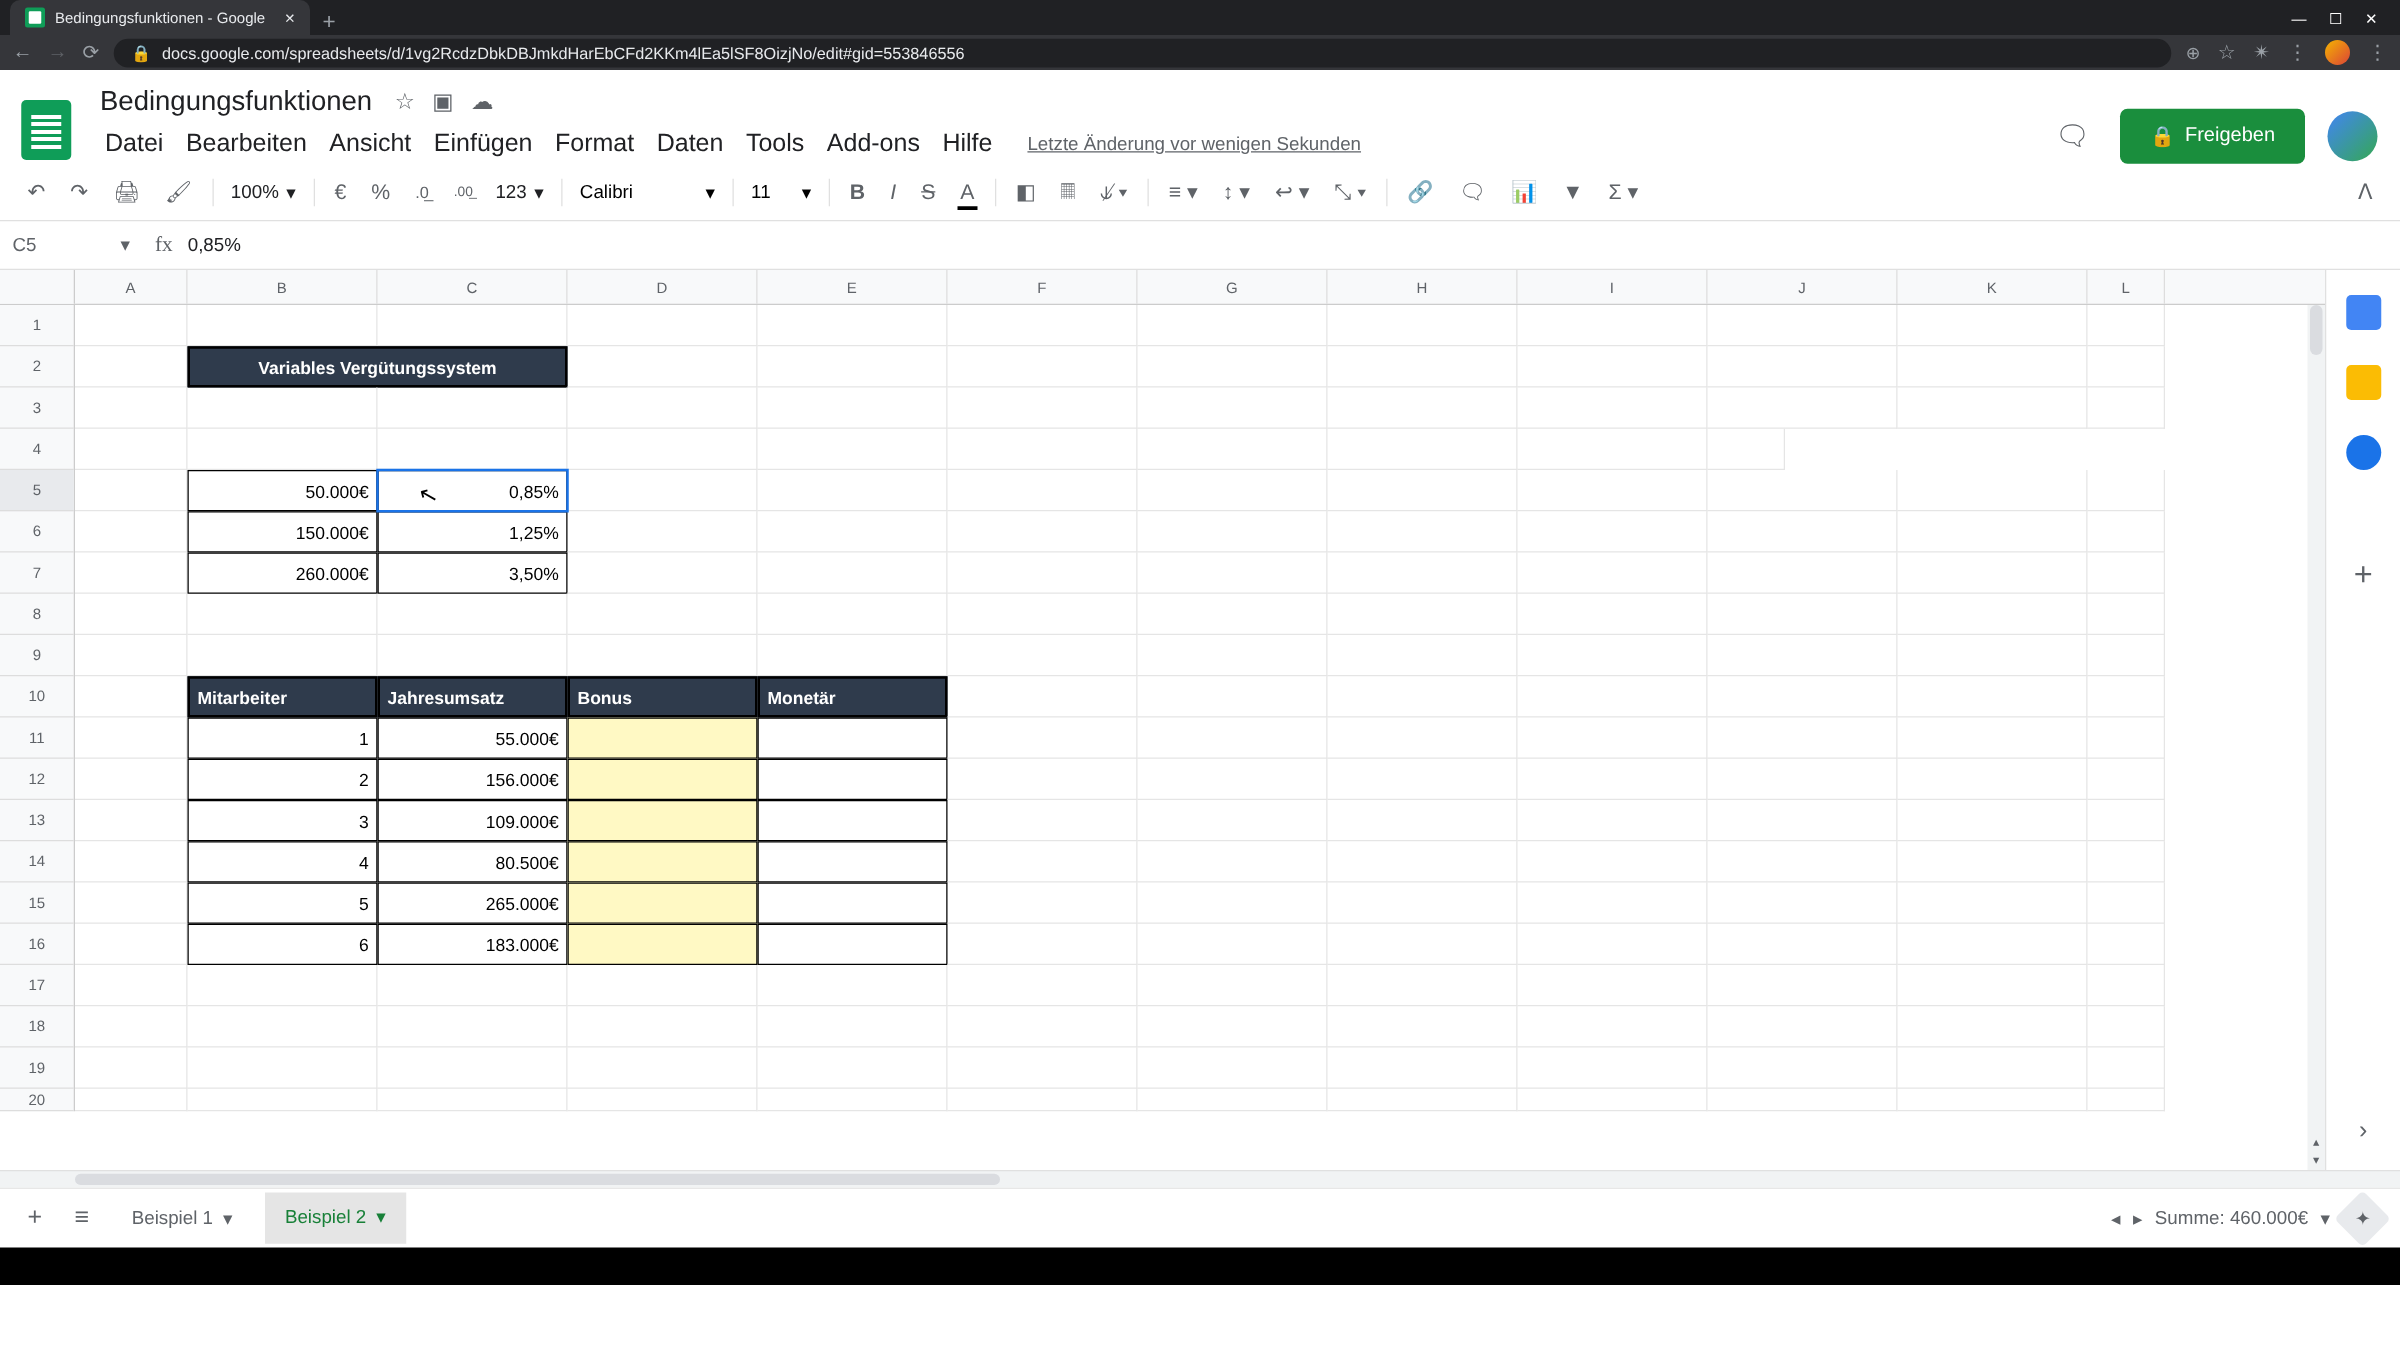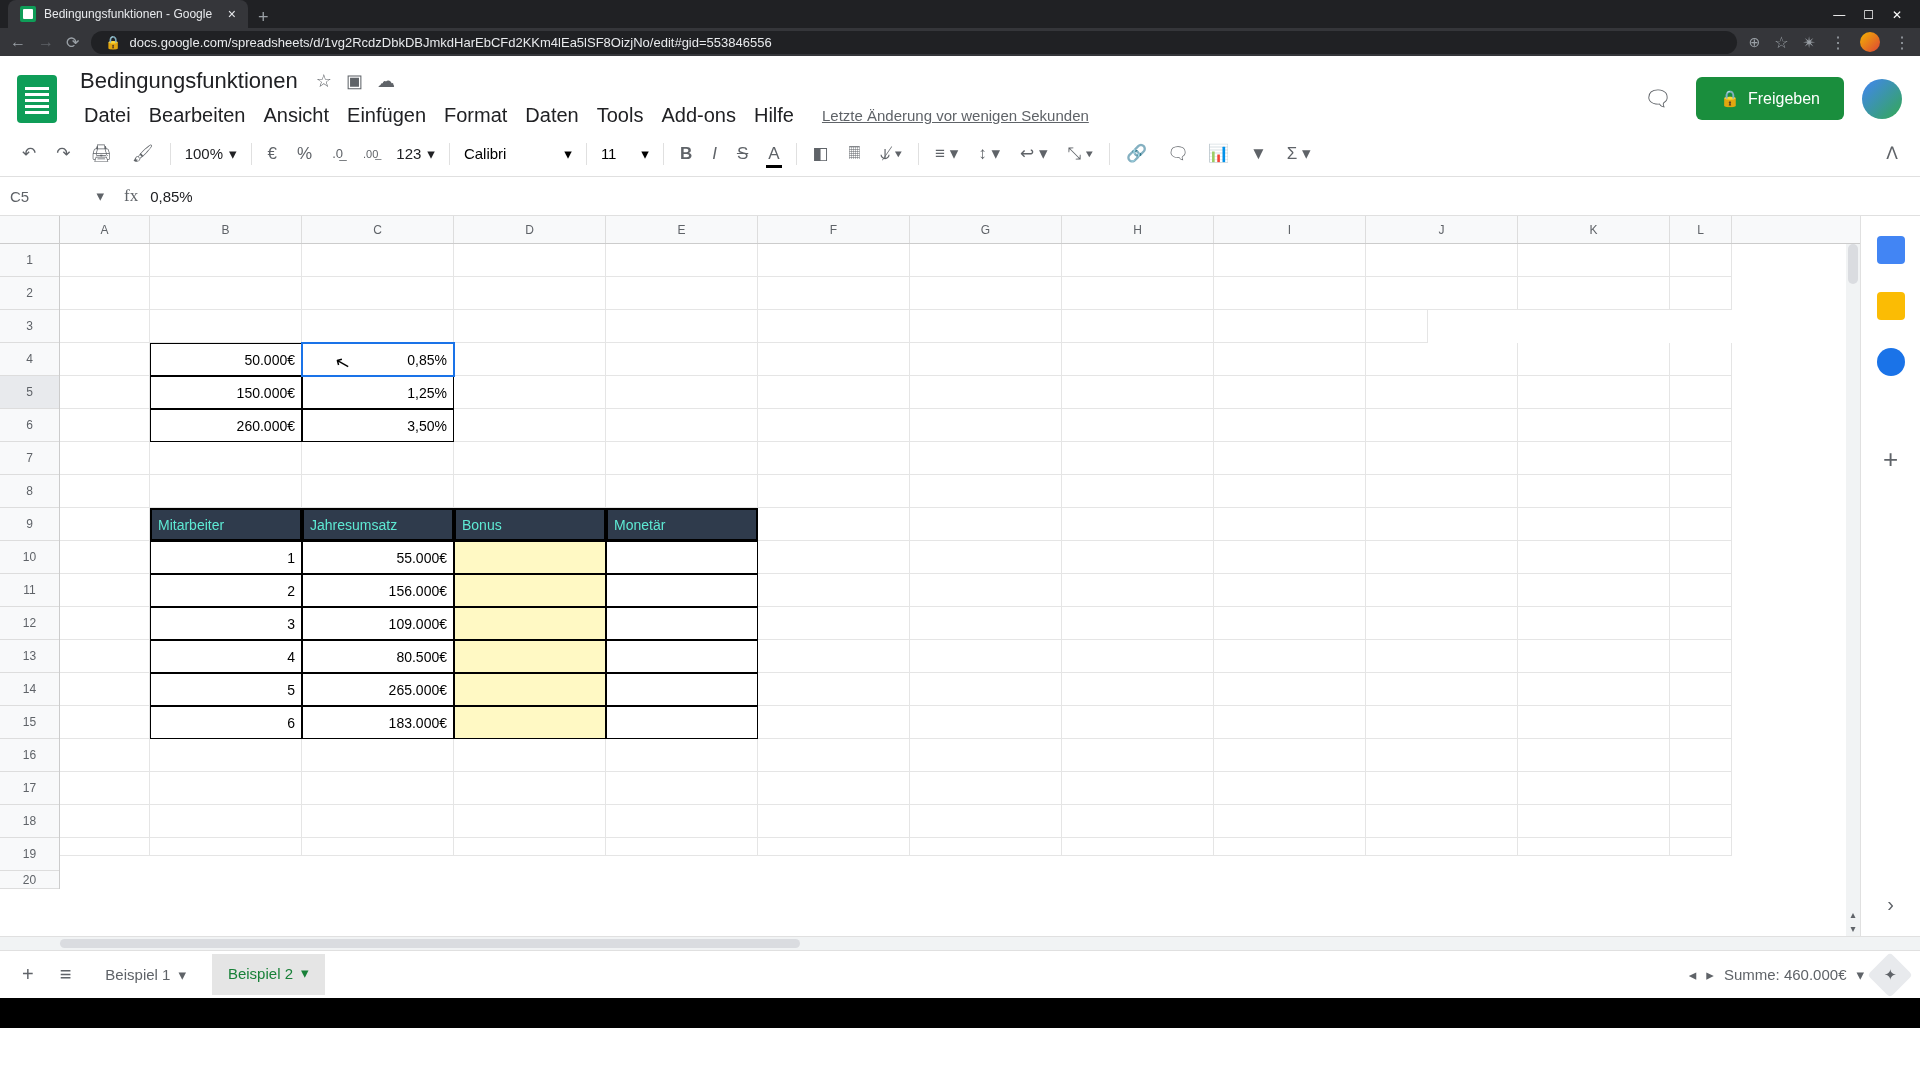--- a/index.html
+++ b/index.html
@@ -14,21 +14,21 @@
 .tab-close { margin-left: auto; font-size: 14px; cursor: pointer; }
 .new-tab-btn { color: #9aa0a6; font-size: 18px; padding: 0 10px; cursor: pointer; }
 .window-controls { margin-left: auto; display: flex; gap: 18px; padding: 6px 18px; color: #fff; font-size: 12px; }
 .addr-bar { height: 28px; background: #35363a; display: flex; align-items: center; padding: 0 10px; gap: 12px; }
 .nav-icon { color: #9aa0a6; font-size: 16px; cursor: pointer; }
 .url-box { flex: 1; background: #202124; border-radius: 14px; padding: 4px 14px; color: #e8eaed; font-size: 13px; display: flex; align-items: center; gap: 8px; max-width: 1700px; }
 .addr-icons-right { display: flex; gap: 14px; align-items: center; }
 .avatar-small { width: 20px; height: 20px; border-radius: 50%; background: linear-gradient(135deg,#f4b400,#db4437); }
 
 
-.app-top { display: flex; align-items: center; padding: 10px 18px 0 10px; gap: 12px; }
+.app-top { display: flex; align-items: flex-end; padding: 10px 18px 0 10px; gap: 12px; }
 .sheets-logo { width: 54px; height: 54px; display: flex; align-items: center; justify-content: center; }
 .sheets-logo-inner { width: 40px; height: 48px; background: #0f9d58; border-radius: 4px; position: relative; }
 .sheets-logo-inner::after { content:""; position:absolute; top:12px; left:8px; right:8px; bottom:8px; background: repeating-linear-gradient(#fff,#fff 3px,#0f9d58 3px,#0f9d58 6px); }
 .doc-header { flex: 1; }
 .doc-title-row { display: flex; align-items: center; gap: 14px; }
 .doc-title { font-size: 22px; color: #202124; padding: 2px 4px; }
 .doc-icon { color: #5f6368; font-size: 18px; cursor: pointer; }
 .menu-bar { display: flex; gap: 2px; margin-top: 4px; align-items: center; }
 .menu-item { font-size: 20px; color: #202124; padding: 4px 8px; cursor: pointer; }
 .last-edit { color: #5f6368; font-size: 15px; margin-left: 18px; text-decoration: underline; cursor: pointer; }
@@ -67,21 +67,21 @@
 .row-headers { width: 60px; background: #f8f9fa; border-right: 1px solid #ccc; }
 .row-header { height: 33px; border-bottom: 1px solid #ddd; text-align: center; font-size: 12px; color: #5f6368; line-height: 33px; }
 .row-header.sel { background: #e8eaed; }
 
 .cells { position: relative; }
 .grid-row { display: flex; height: 33px; }
 .cell { border-right: 1px solid #e5e5e5; border-bottom: 1px solid #e5e5e5; font-size: 14px; padding: 0 6px; display: flex; align-items: center; }
 .cell.right { justify-content: flex-end; }
 .cell.left { justify-content: flex-start; }
 
-.hdr-dark { background: #2f3b4c; color: #5eead4; font-weight: normal; border: 2px solid #000; }
+.hdr-dark { background: #2f3b4c; color: #ffffff; font-weight: bold; border: 2px solid #000; }
 .hdr-dark-merge { background: #2f3b4c; color: #fff; font-weight: bold; border: 2px solid #000; justify-content: center; }
 .data-border { border: 1px solid #000; }
 .yellow-cell { background: #fff9c4; }
 
 .selected-cell { outline: 2px solid #1a73e8; outline-offset: -1px; }
 
 .cursor-arrow { position:absolute; top: 8px; left: 32px; font-size: 18px; transform: rotate(-15deg); pointer-events:none; }
 
 
 .side-panel { width: 60px; border-left: 1px solid #e0e0e0; display: flex; flex-direction: column; align-items: center; gap: 28px; padding-top: 20px; }
@@ -295,20 +295,33 @@
             <div class="cell col-E"></div>
             <div class="cell col-F"></div>
             <div class="cell col-G"></div>
             <div class="cell col-H"></div>
             <div class="cell col-I"></div>
             <div class="cell col-J"></div>
             <div class="cell col-K"></div>
             <div class="cell col-L"></div>
           </div>
 
+        <div class="grid-row">
+            <div class="cell col-A"></div>
+            <div class="cell hdr-dark-merge" style="width:304px">Variables Vergütungssystem</div>
+            <div class="cell col-D"></div>
+            <div class="cell col-E"></div>
+            <div class="cell col-F"></div>
+            <div class="cell col-G"></div>
+            <div class="cell col-H"></div>
+            <div class="cell col-I"></div>
+            <div class="cell col-J"></div>
+            <div class="cell col-K"></div>
+            <div class="cell col-L"></div>
+          </div>
 
         <div class="grid-row">
             <div class="cell col-A"></div>
             <div class="cell col-B"></div>
             <div class="cell col-C"></div>
             <div class="cell col-D"></div>
             <div class="cell col-E"></div>
             <div class="cell col-F"></div>
             <div class="cell col-G"></div>
             <div class="cell col-H"></div>

